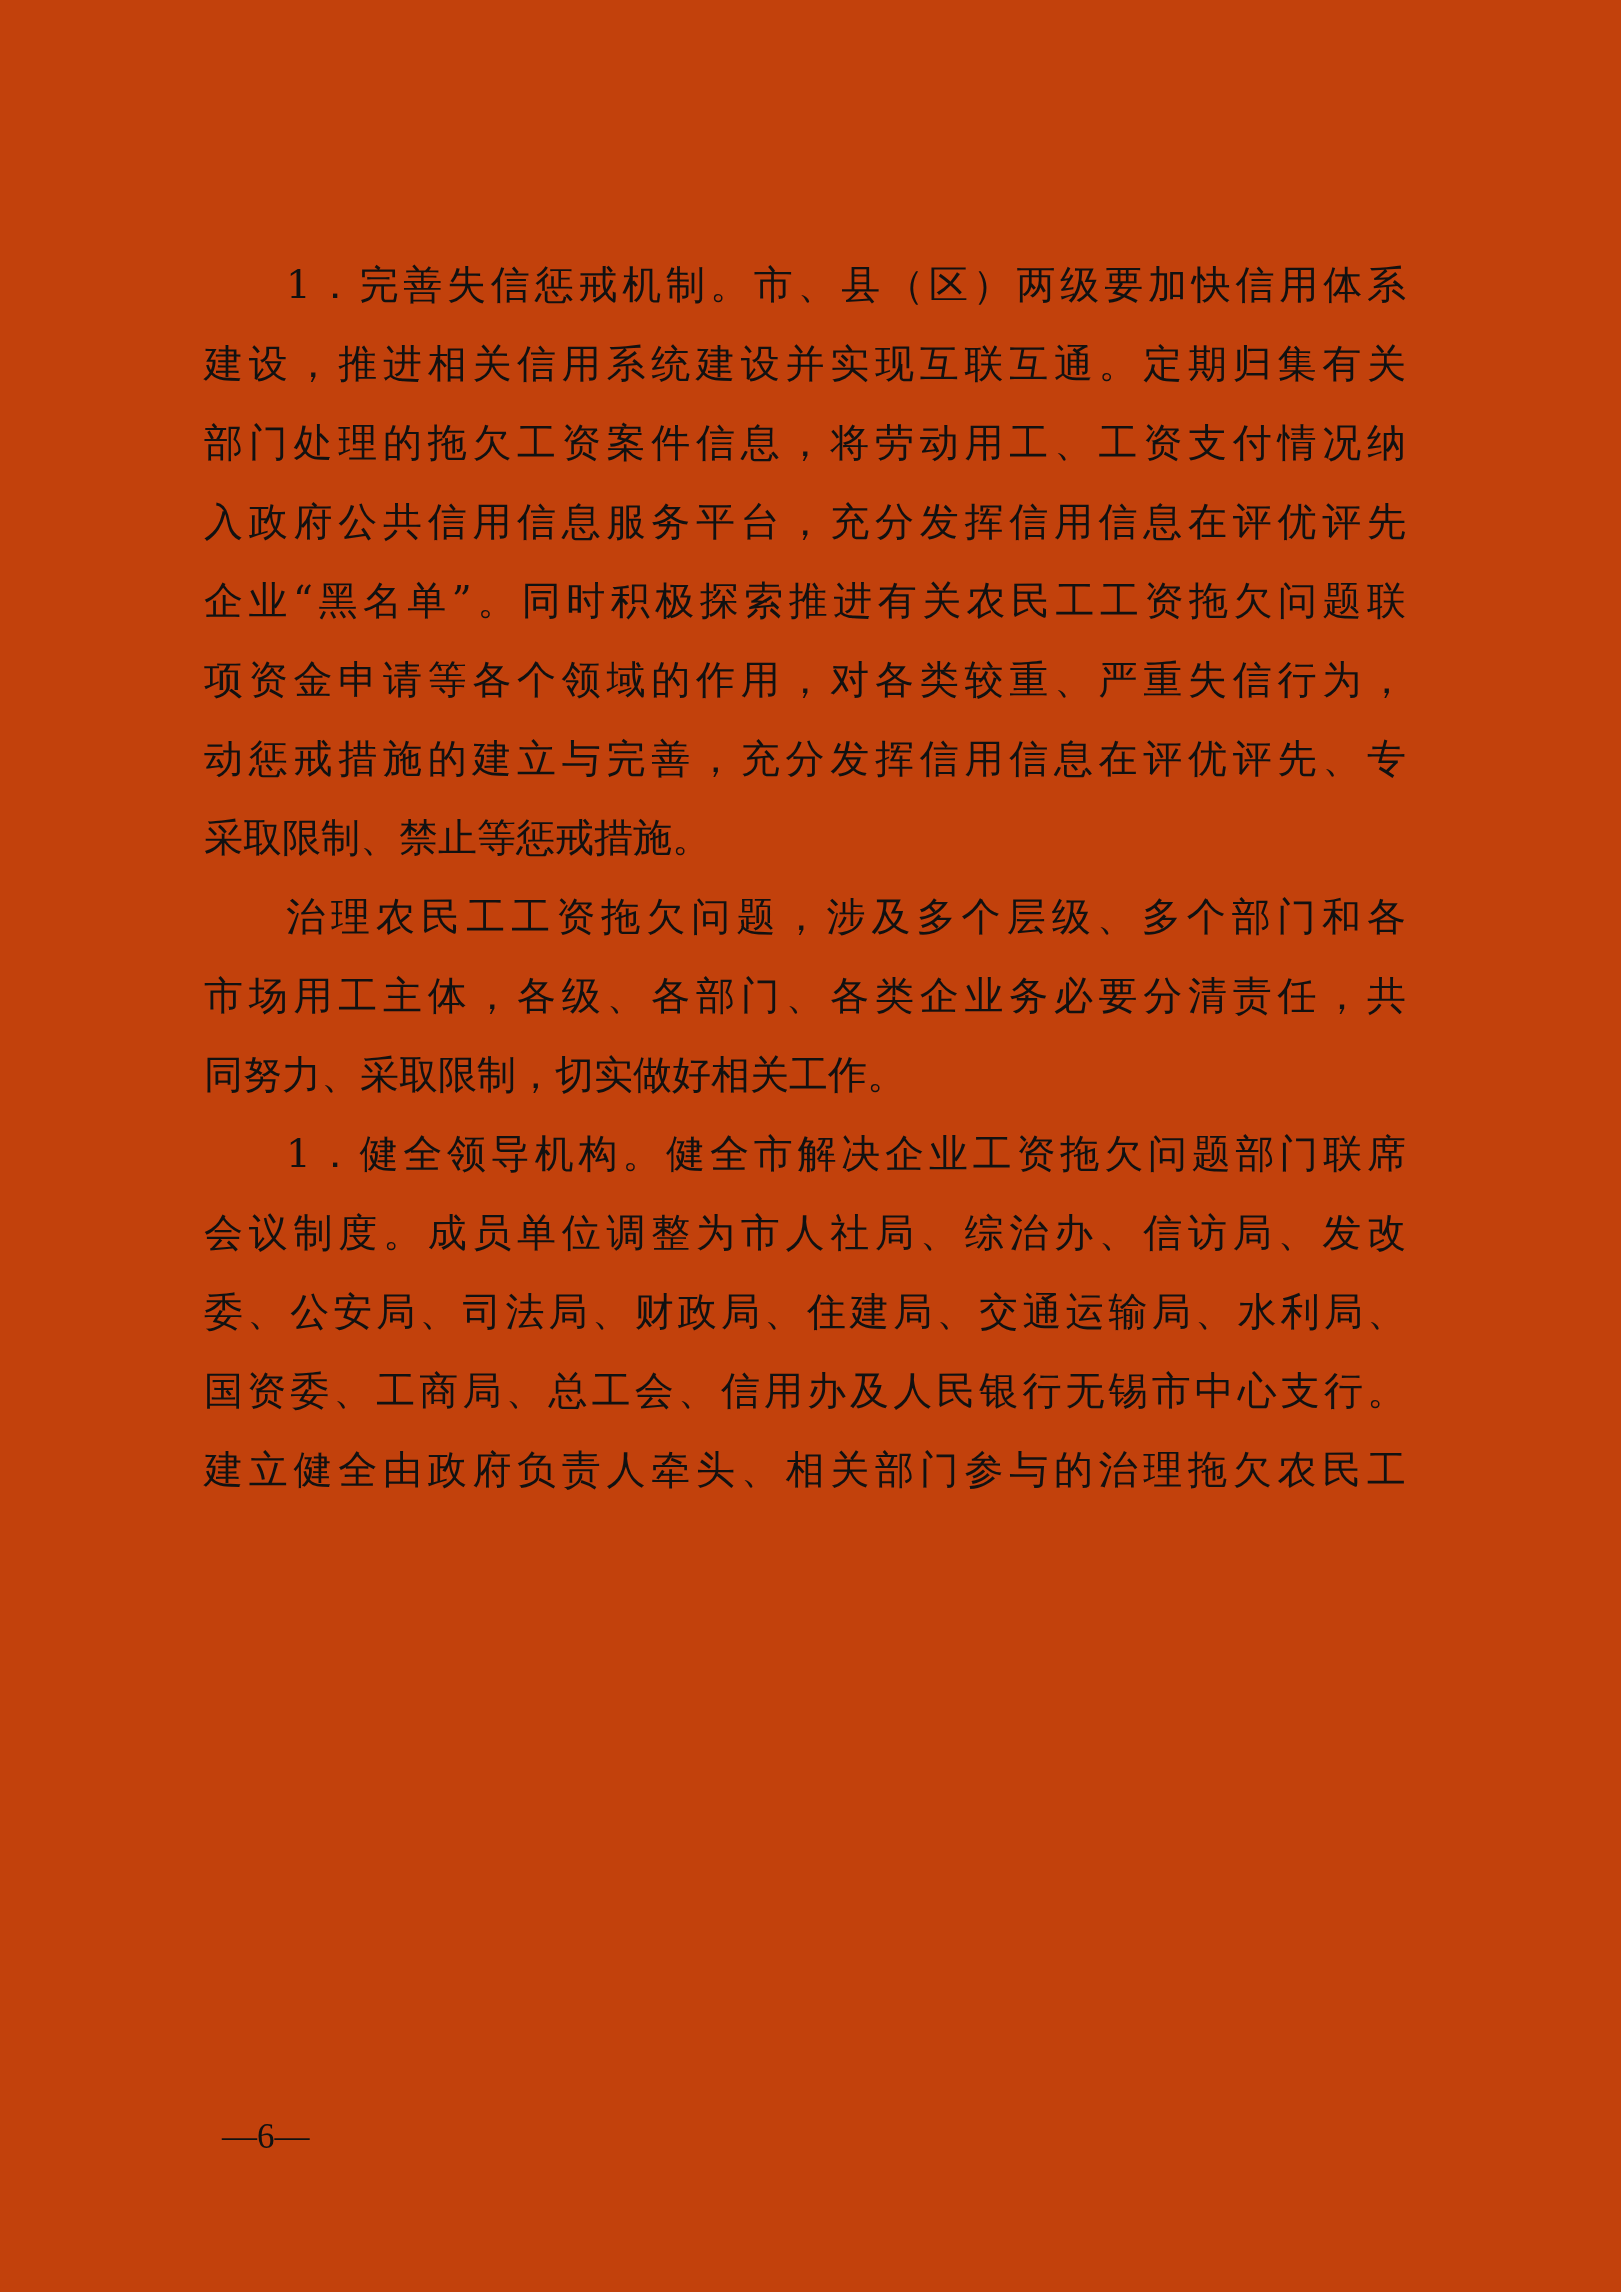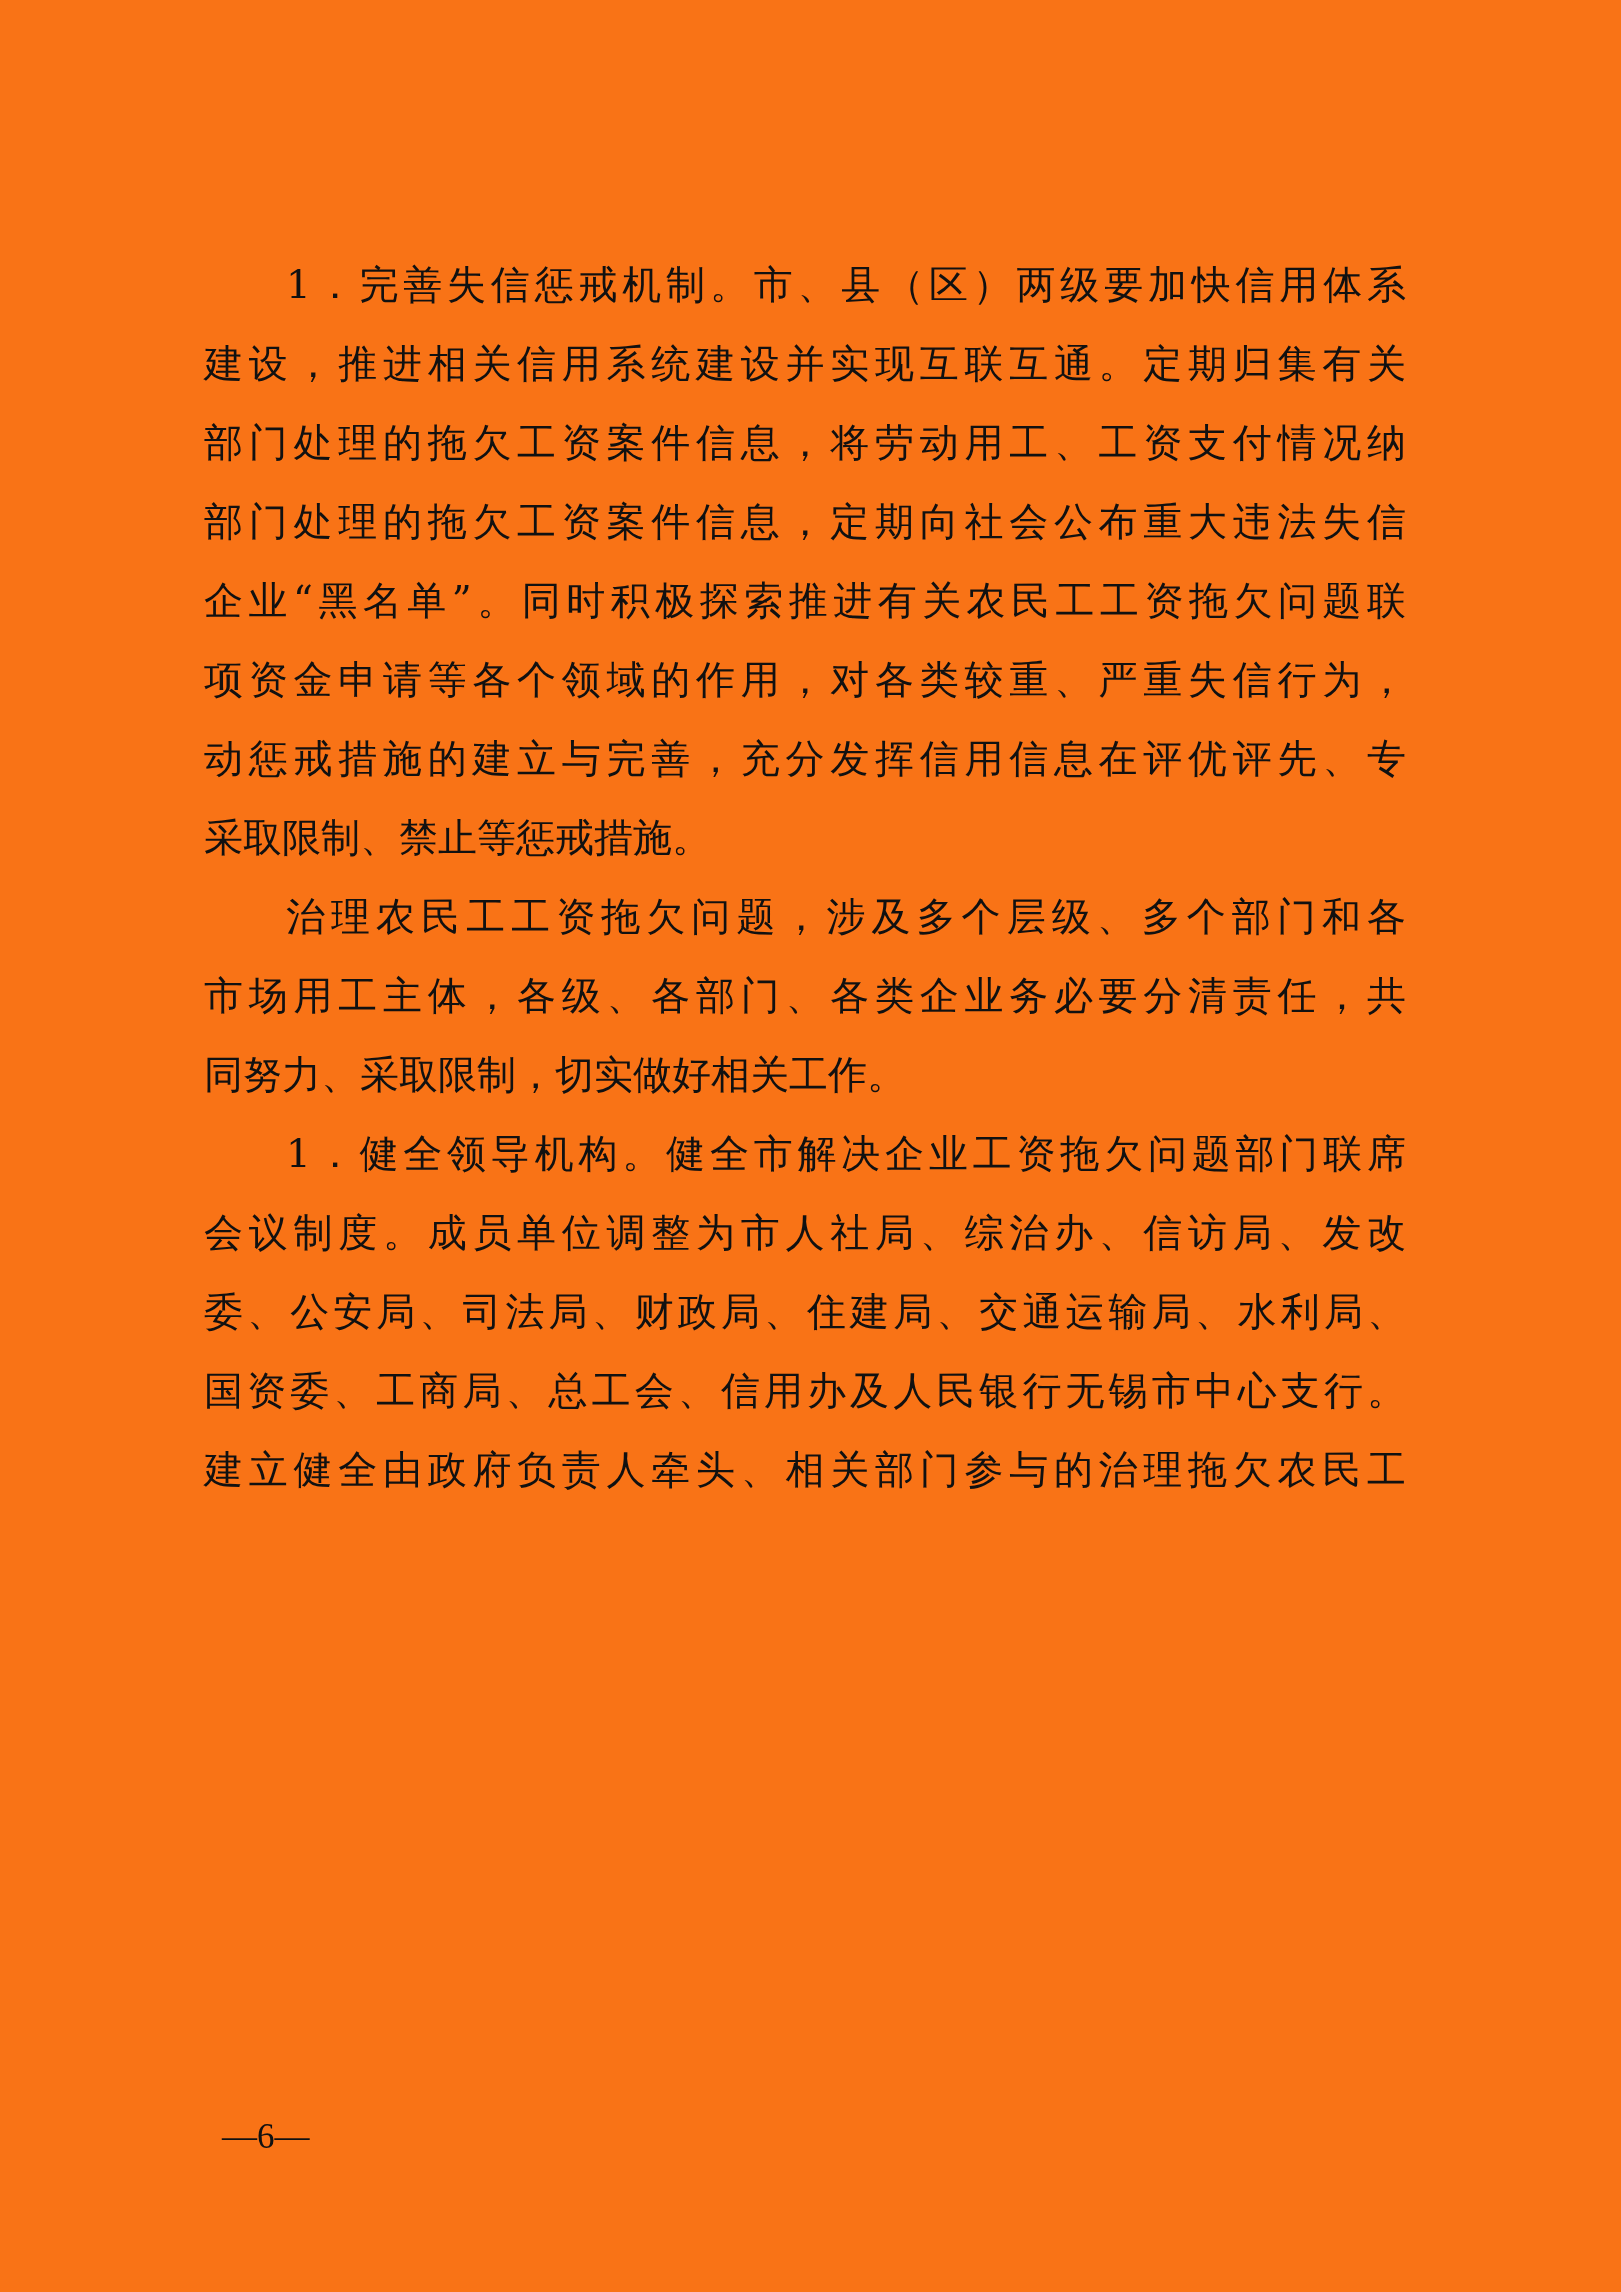--- a/index.html
+++ b/index.html
@@ -13,21 +13,21 @@
       position: relative;
       overflow: hidden;
       color: #111111;
       font-family: "DejaVu Serif", "Liberation Serif", serif;
     }
     .page {
       position: absolute;
       left: 0; top: 0;
       width: 1621px;
       height: 2293px;
-      background: #f97316;
+      background: #c2410c;
     }
     .body-text {
       position: absolute;
       left: 204px;
       top: 245px;
       width: 1202px;
     }
     .line {
       height: 79px;
       line-height: 79px;
@@ -56,21 +56,21 @@
 </head>
 <body>
 
 <div class="page">
   <div class="body-text">
 
     <div>
       <div class="line indent">1．完善失信惩戒机制。市、县（区）两级要加快信用体系</div>
       <div class="line">建设，推进相关信用系统建设并实现互联互通。定期归集有关</div>
       <div class="line">部门处理的拖欠工资案件信息，将劳动用工、工资支付情况纳</div>
-      <div class="line">部门处理的拖欠工资案件信息，定期向社会公布重大违法失信</div>
+      <div class="line">入政府公共信用信息服务平台，充分发挥信用信息在评优评先</div>
       <div class="line">企业“黑名单”。同时积极探索推进有关农民工工资拖欠问题联</div>
       <div class="line">项资金申请等各个领域的作用，对各类较重、严重失信行为，</div>
       <div class="line">动惩戒措施的建立与完善，充分发挥信用信息在评优评先、专</div>
       <div class="line last">采取限制、禁止等惩戒措施。</div>
     </div>
 
 
 
     <div>
       <div class="line indent">治理农民工工资拖欠问题，涉及多个层级、多个部门和各</div>

